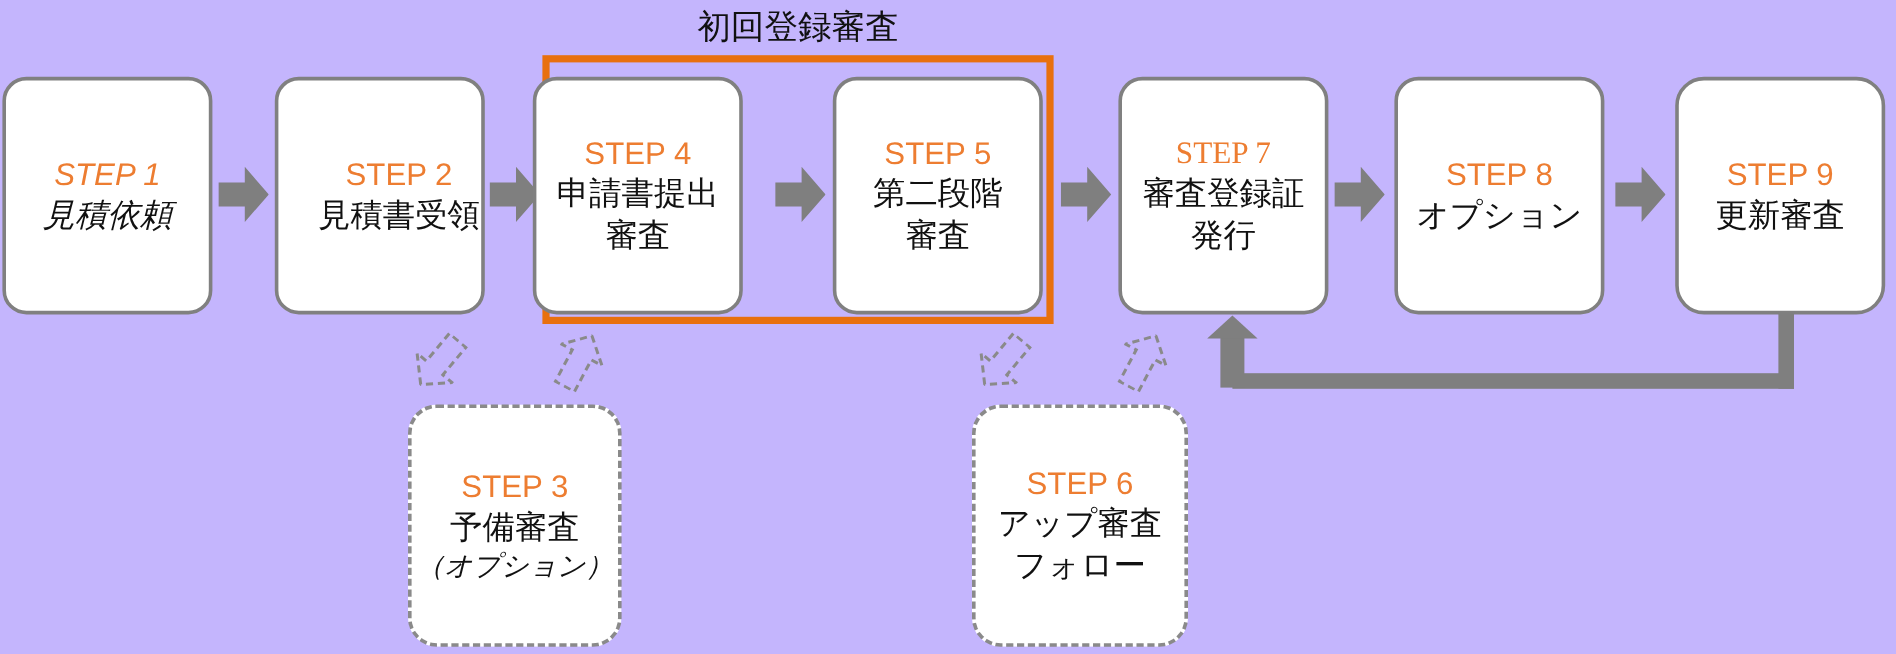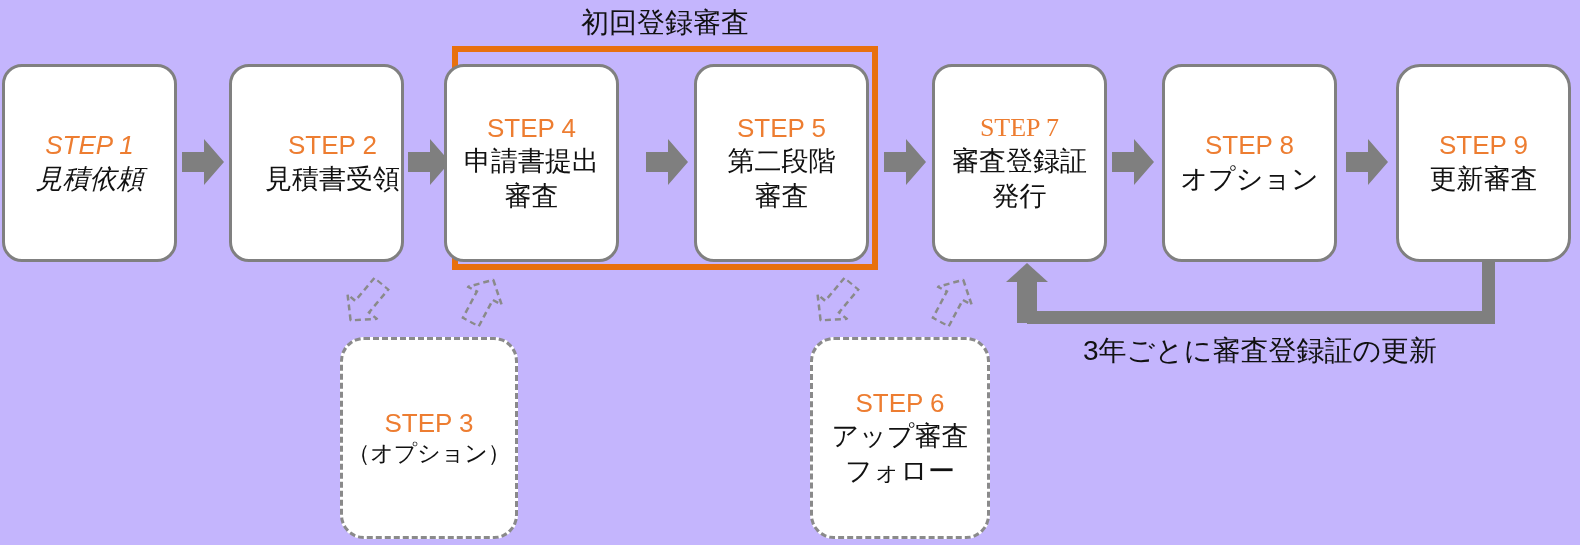--- a/index.html
+++ b/index.html
@@ -21,21 +21,21 @@
   }
   .step-label{color:var(--accent);font-size:26px;line-height:1.25;white-space:nowrap;}
   .box-line{color:var(--ink);font-size:27px;line-height:1.3;white-space:nowrap;}
 
   .dashed-box{
     position:absolute;top:337px;height:202px;box-sizing:border-box;
     border:3px dashed #8a8a8a;border-radius:24px;background:#fff;
     display:flex;flex-direction:column;align-items:center;justify-content:center;
     text-align:right;
   }
-  .opt-line{font-size:23px;}
+  .opt-line{font-size:23px;font-style:italic;}
 
   .orange-frame{
     position:absolute;left:452px;top:46px;width:426px;height:224px;
     box-sizing:border-box;border:6px solid var(--accent-border);background:transparent;
   }
   .frame-title{
     position:absolute;left:452px;top:4px;width:426px;text-align:center;
     color:var(--ink);font-size:28px;white-space:nowrap;
   }
 
@@ -127,35 +127,35 @@
 
   <svg class="dashed-arrow" style="left:346px;top:277px;transform:rotate(220deg);" viewBox="0 0 40 50">
     <polygon points="20,1 39,19 29,19 29,49 11,49 11,19 1,19" fill="none" stroke="currentColor" stroke-width="2.5" stroke-dasharray="6 4"></polygon>
   </svg>
   <svg class="dashed-arrow" style="left:462px;top:276px;transform:rotate(28deg);" viewBox="0 0 40 50">
     <polygon points="20,1 39,19 29,19 29,49 11,49 11,19 1,19" fill="none" stroke="currentColor" stroke-width="2.5" stroke-dasharray="6 4"></polygon>
   </svg>
 
   <div class="dashed-box" style="left:340px;width:178px;">
     <div class="step-label">STEP 3</div>
+    <div class="box-line">予備審査</div>
     <div class="box-line opt-line">（オプション）</div>
   </div>
 
   <svg class="dashed-arrow" style="left:816px;top:277px;transform:rotate(220deg);" viewBox="0 0 40 50">
     <polygon points="20,1 39,19 29,19 29,49 11,49 11,19 1,19" fill="none" stroke="currentColor" stroke-width="2.5" stroke-dasharray="6 4"></polygon>
   </svg>
   <svg class="dashed-arrow" style="left:932px;top:276px;transform:rotate(28deg);" viewBox="0 0 40 50">
     <polygon points="20,1 39,19 29,19 29,49 11,49 11,19 1,19" fill="none" stroke="currentColor" stroke-width="2.5" stroke-dasharray="6 4"></polygon>
   </svg>
 
   <div class="dashed-box" style="left:810px;width:180px;">
     <div class="step-label">STEP 6</div>
     <div class="box-line">アップ審査</div>
     <div class="box-line">フォロー</div>
   </div>
 
   <div class="loop-v"></div>
   <div class="loop-h"></div>
   <div class="loop-shaft"></div>
   <div class="loop-head"></div>
-  <div class="loop-note">3年ごとに審査登録証の更新</div>
 
 </div>
 
 </body></html>

